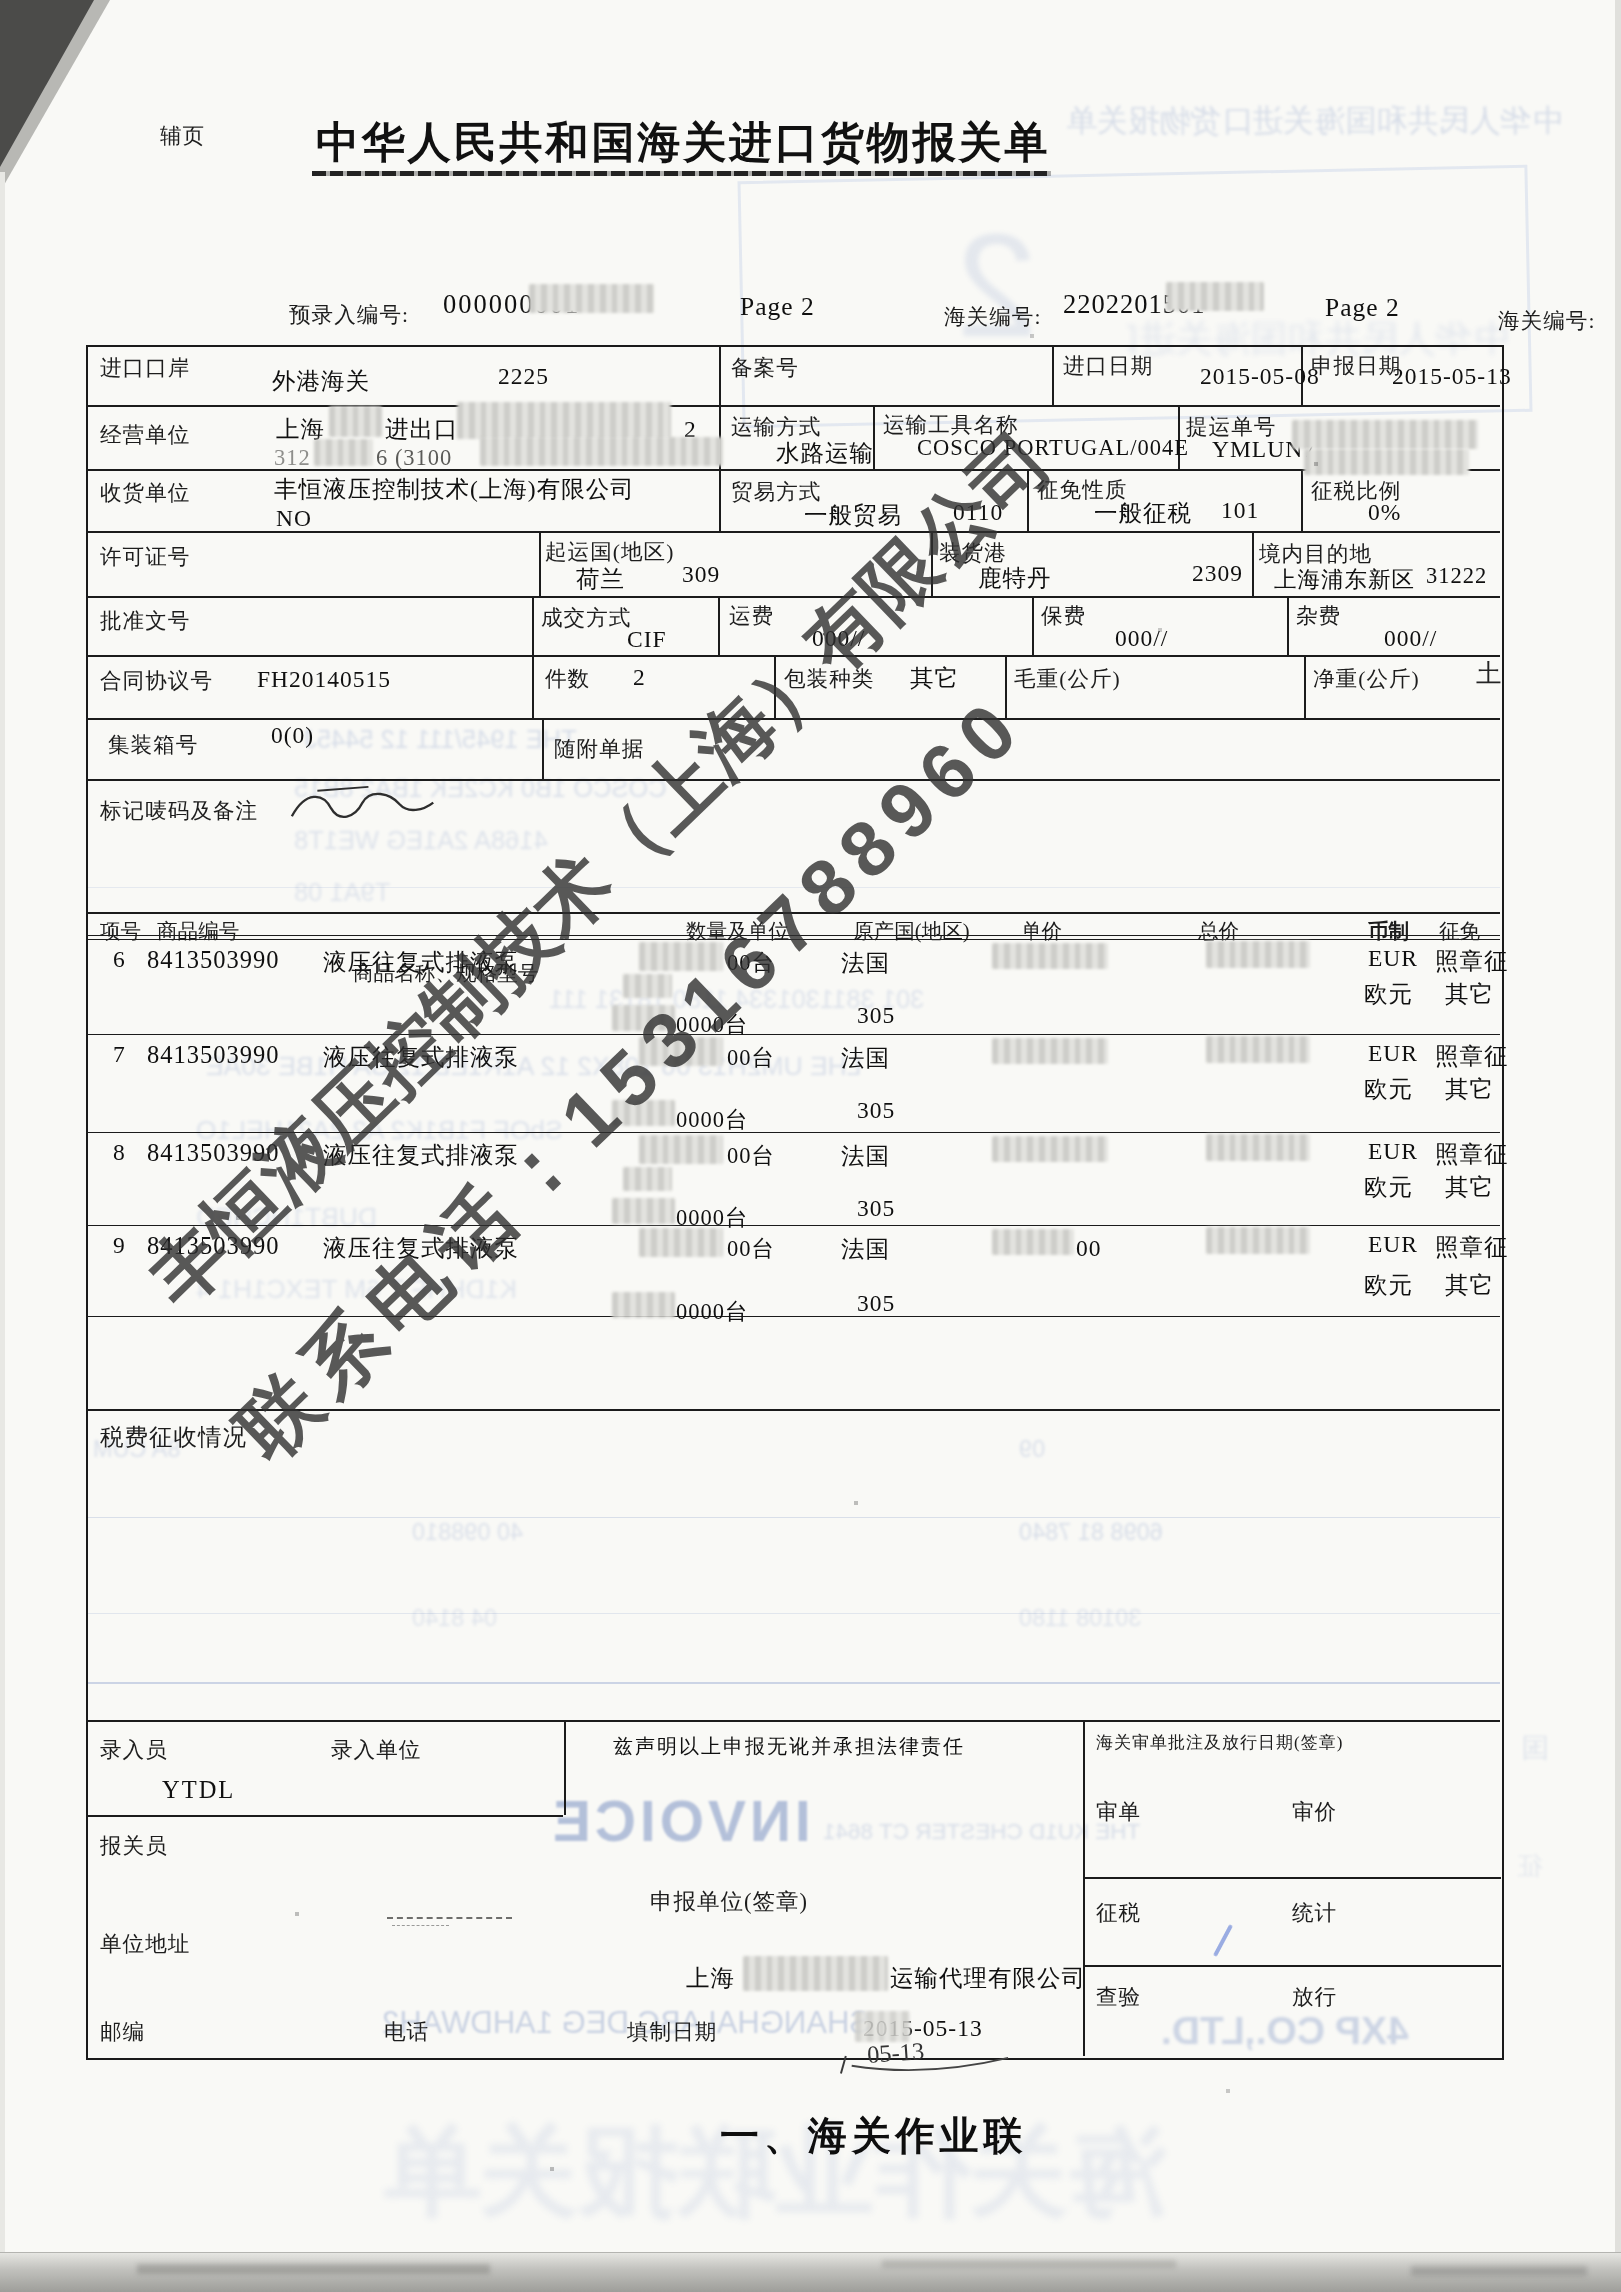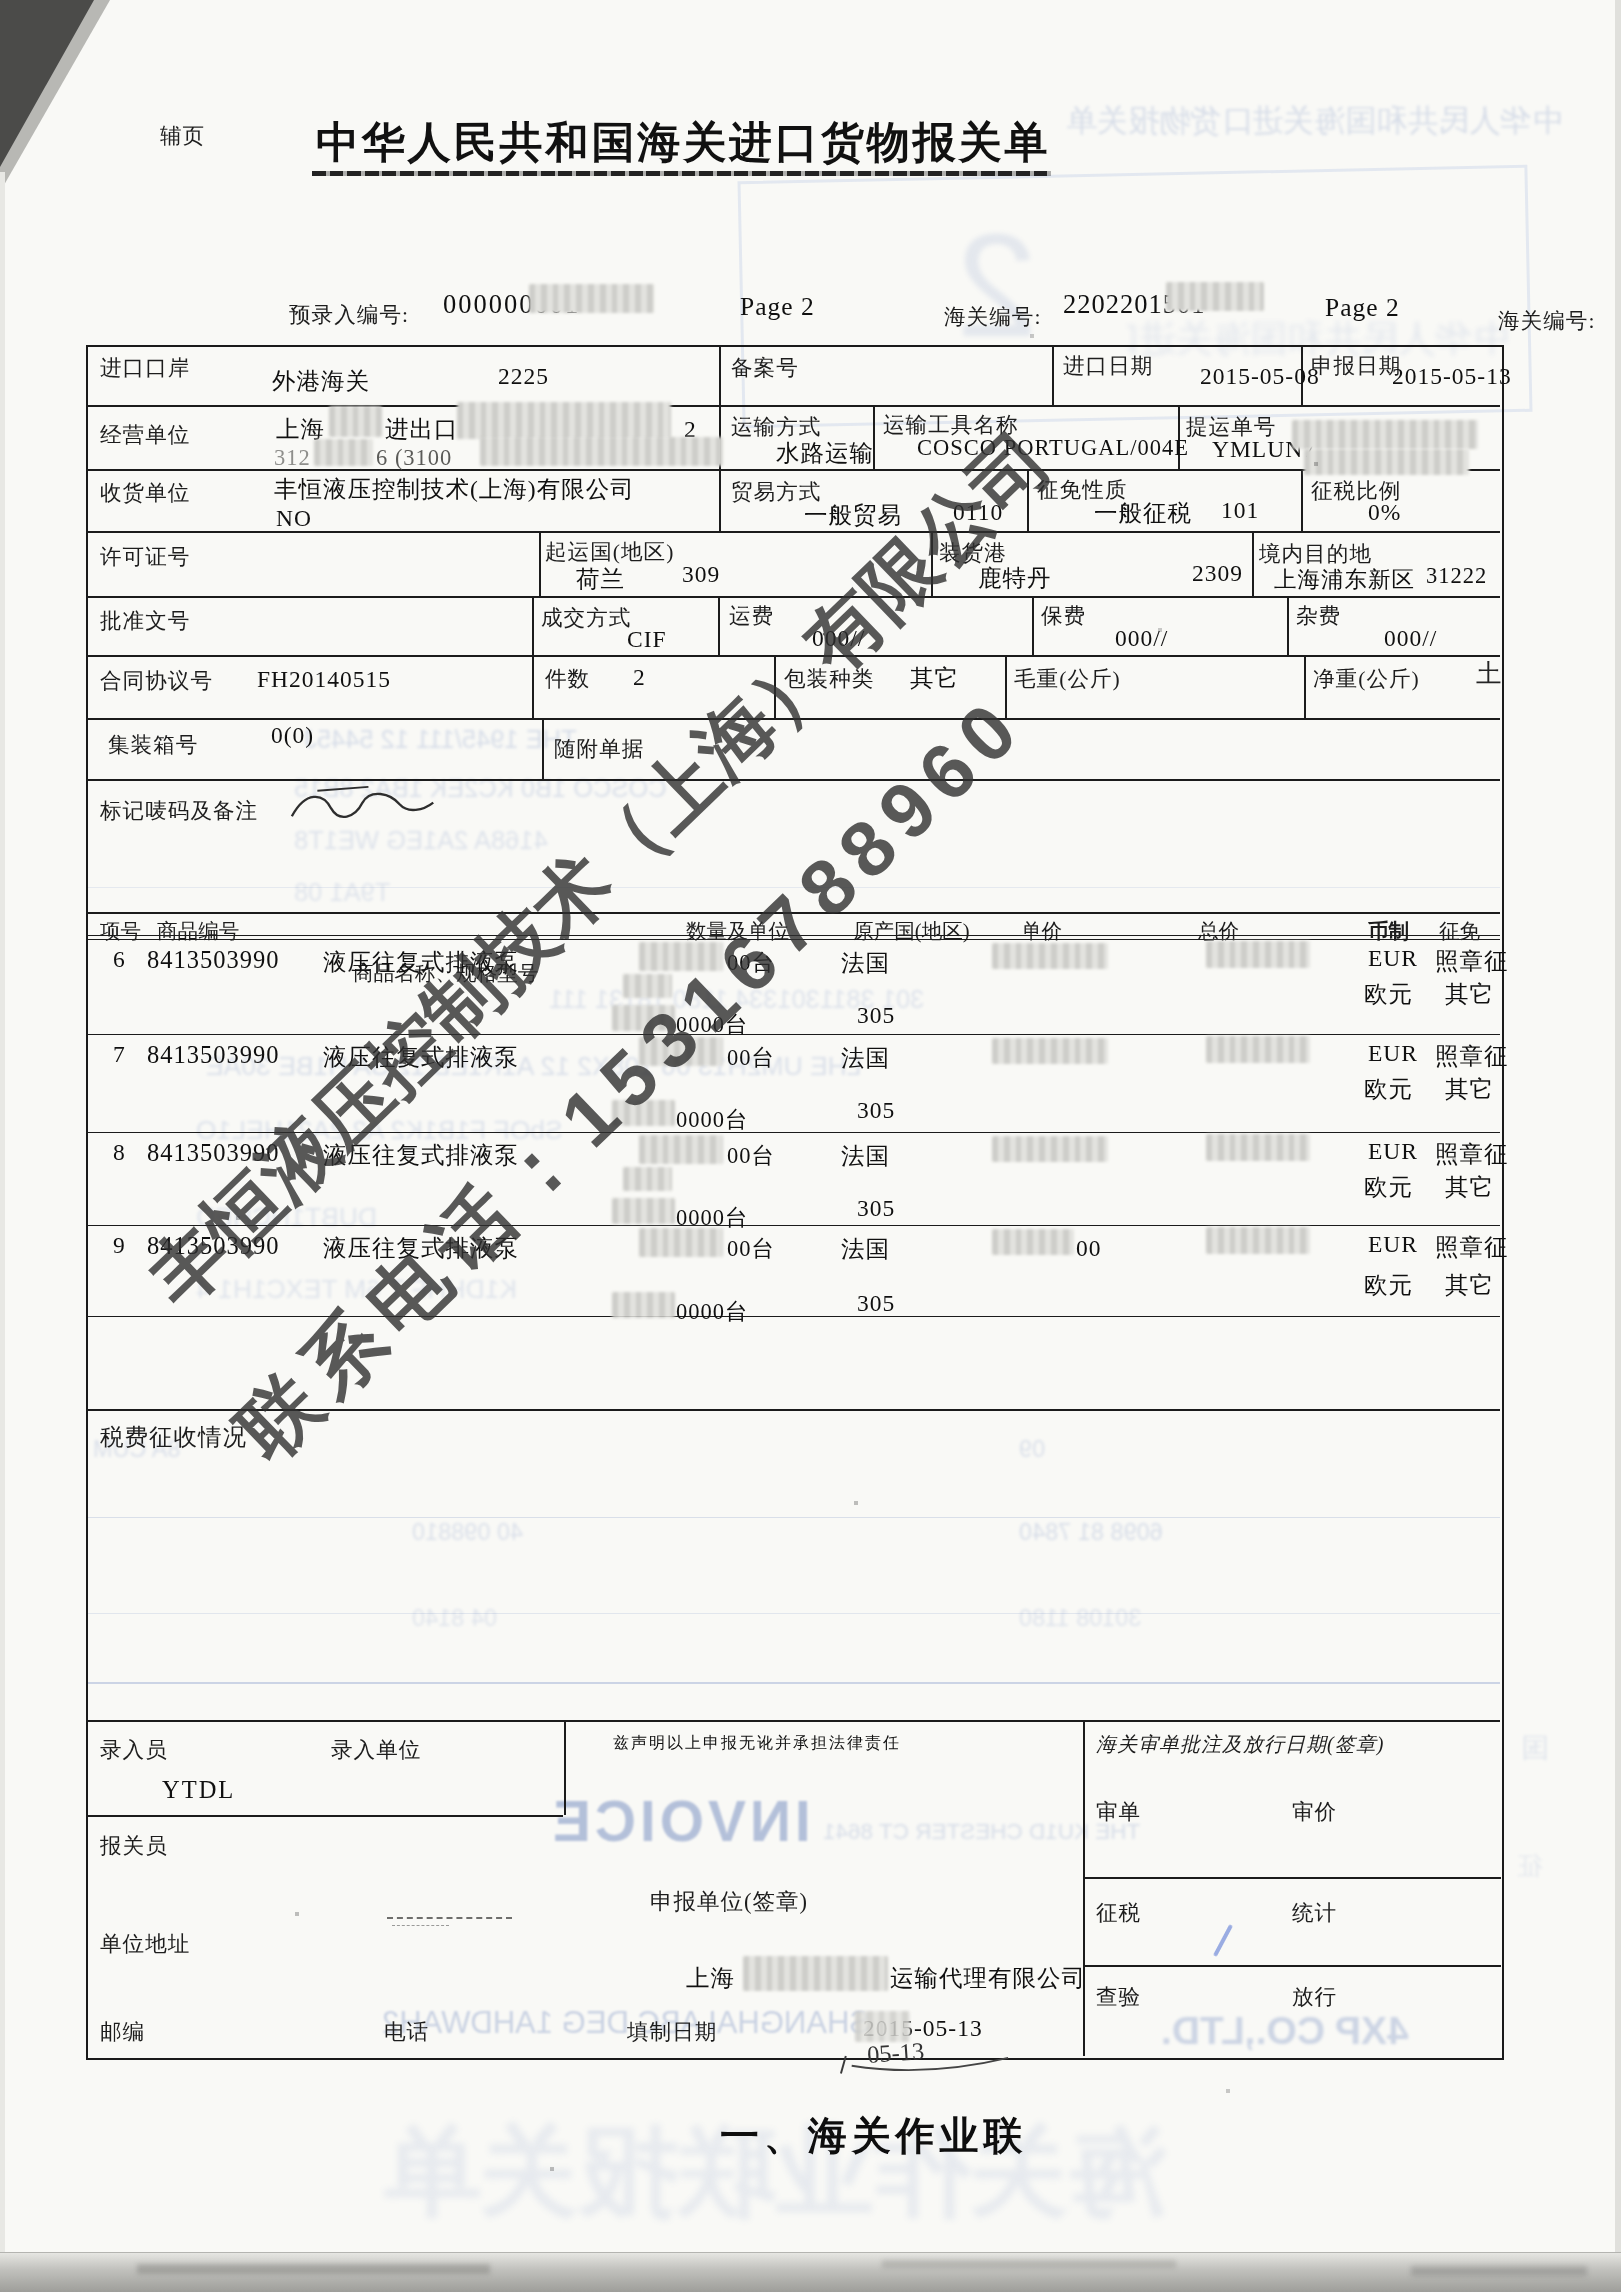--- a/index.html
+++ b/index.html
@@ -253,39 +253,39 @@
     <span class="abs val" style="left:1364px;top:1269px;">欧元</span>
     <span class="abs val" style="left:1445px;top:1269px;">其它</span>
     <span class="abs val" style="left:857px;top:1290px;">305</span>
     <span class="abs val" style="left:676px;top:1296px;font-size:22.5px;">0000台</span>
 
     <span class="abs lbl" style="left:100px;top:1421px;font-size:23.5px;">税费征收情况</span>
 
     <span class="abs lbl" style="left:100px;top:1735px;">录入员</span>
     <span class="abs lbl" style="left:331px;top:1735px;">录入单位</span>
     <span class="abs val" style="left:162px;top:1776px;font-size:24.5px;letter-spacing:2px;">YTDL</span>
-    <span class="abs val" style="left:613px;top:1733px;font-size:16px;letter-spacing:2px;">兹声明以上申报无讹并承担法律责任</span>
+    <span class="abs val" style="left:613px;top:1733px;font-size:20px;letter-spacing:2px;">兹声明以上申报无讹并承担法律责任</span>
     <span class="abs lbl" style="left:100px;top:1831px;">报关员</span>
     <span class="abs lbl" style="left:650px;top:1886px;font-size:22.5px;">申报单位(签章)</span>
     <span class="abs val" style="left:686px;top:1962px;">上海</span>
     <span class="abs val" style="left:890px;top:1962px;">运输代理有限公司</span>
     <span class="abs lbl" style="left:100px;top:1929px;">单位地址</span>
     <div class="abs" style="left:387px;top:1917px;width:125px;border-top:2px dashed #6e6e6c;"></div>
     <div class="abs" style="left:392px;top:1925px;width:57px;border-top:1px dashed #9a9a98;"></div>
     <span class="abs lbl" style="left:100px;top:2017px;">邮编</span>
     <span class="abs lbl" style="left:384px;top:2017px;">电话</span>
     <span class="abs lbl" style="left:627px;top:2017px;">填制日期</span>
     <span class="abs val" style="left:863px;top:2015px;">2015-05-13</span>
     <span class="abs" style="left:867px;top:2039px;font-size:24.5px;color:#333;transform:rotate(-4deg);">05-13</span>
     <svg class="abs" style="left:838px;top:2052px;" width="176" height="25.5" viewBox="0 0 180 26">
       <path d="M8,4 L3,22" stroke="#3a3a3a" stroke-width="2" fill="none"></path>
       <path d="M14,14 Q90,26 174,6" stroke="#444" stroke-width="2" fill="none"></path>
     </svg>
 
-    <span class="abs lbl" style="left:1096px;top:1731px;font-size:20px;font-style:italic;">海关审单批注及放行日期(签章)</span>
+    <span class="abs lbl" style="left:1096px;top:1731px;font-size:17px;">海关审单批注及放行日期(签章)</span>
     <span class="abs lbl" style="left:1096px;top:1797px;">审单</span>
     <span class="abs lbl" style="left:1292px;top:1797px;">审价</span>
     <span class="abs lbl" style="left:1096px;top:1898px;text-align:right;">征税</span>
     <span class="abs lbl" style="left:1292px;top:1898px;">统计</span>
     <span class="abs lbl" style="left:1096px;top:1982px;">查验</span>
     <span class="abs lbl" style="left:1292px;top:1982px;">放行</span>
     <div class="abs" style="left:1221px;top:1923px;width:3.9px;height:35px;background:rgba(60,95,205,.5);border-radius:2px;transform:rotate(28deg);filter:blur(0.5px);"></div>
 
     <span class="abs" style="left:720px;top:2109px;font-size:39px;font-weight:bold;letter-spacing:4.9px;color:#0e0e0e;">一、海关作业联</span>
   </div>

